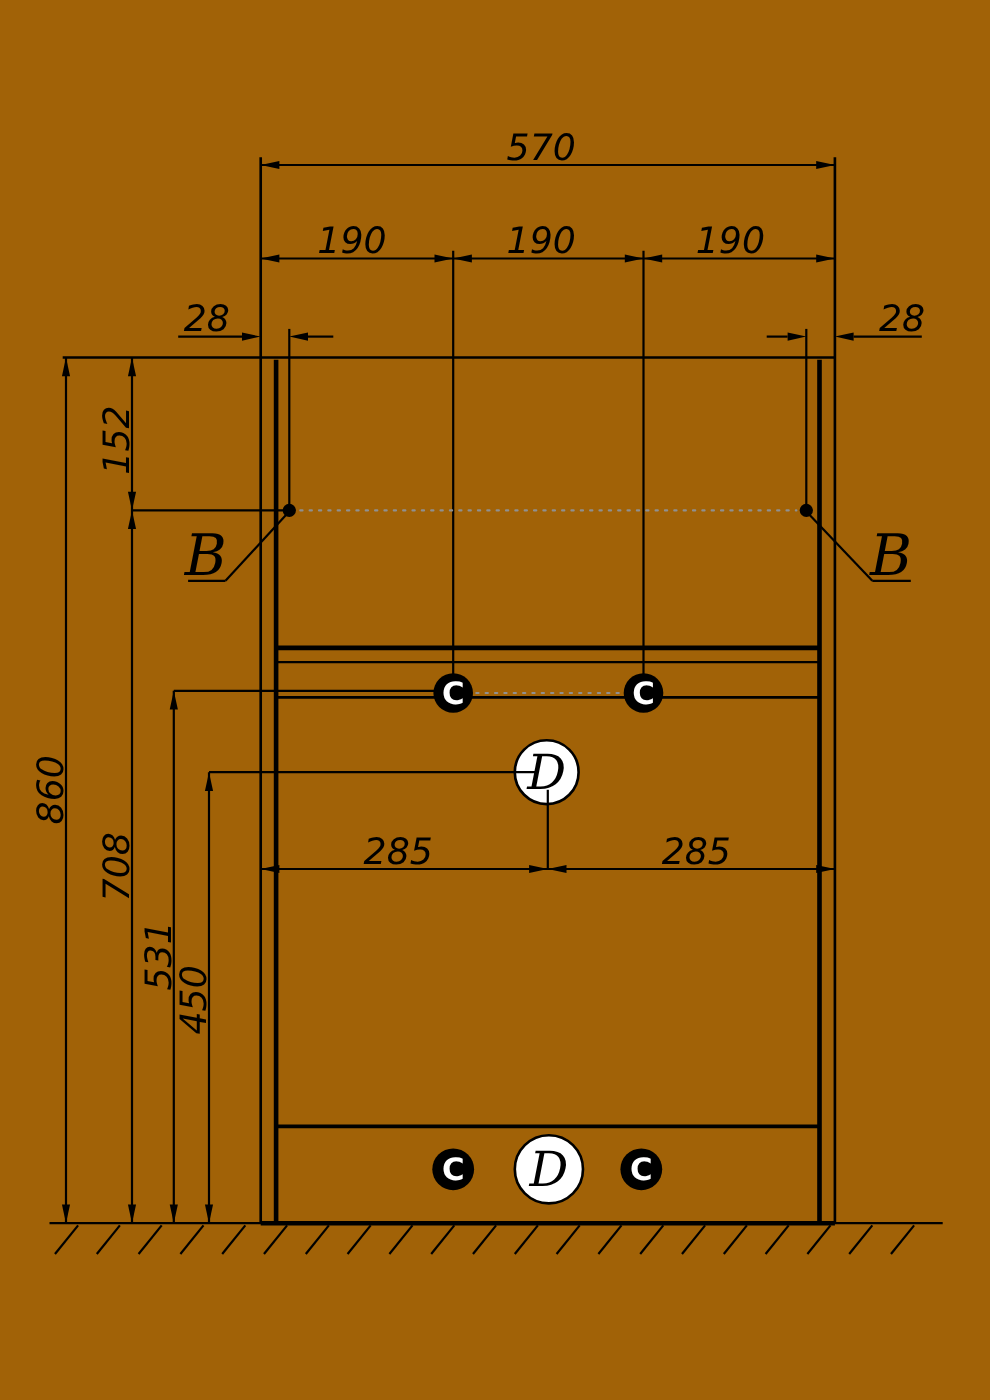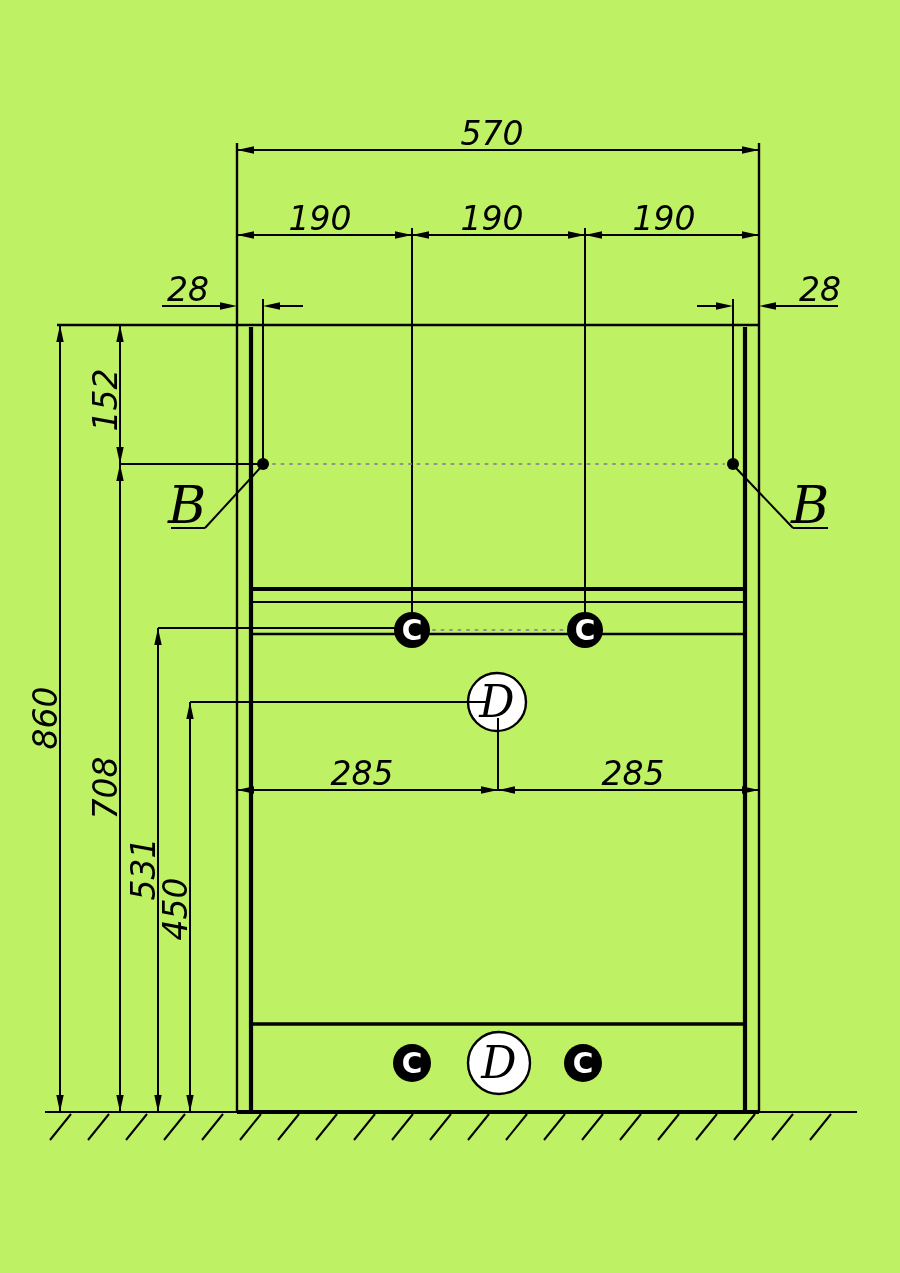--- a/index.html
+++ b/index.html
@@ -1,16 +1,16 @@
 <!DOCTYPE html>
 <html><head>
 <meta charset="utf-8">
 <style>
   html,body{margin:0;padding:0;background:#ffffff;}
-  #stage{position:relative;width:900px;height:1273px;background:#bef264;overflow:hidden;}
+  #stage{position:relative;width:900px;height:1273px;background:#a16207;overflow:hidden;}
   svg{position:absolute;left:0;top:0;}
   .s2{stroke:#000;stroke-width:2;fill:none;}
   .s25{stroke:#000;stroke-width:2.4;fill:none;}
   .s4{stroke:#000;stroke-width:4.2;fill:none;}
   .s35{stroke:#000;stroke-width:3.4;fill:none;}
   .dotted{stroke:#909090;stroke-width:2;fill:none;stroke-dasharray:2 6.5;stroke-linecap:round;}
   .arrow{fill:#000;stroke:none;}
   .num{font-family:"DejaVu Sans","Liberation Sans",sans-serif;font-style:italic;font-size:33px;fill:#000;}
   .letter{font-family:"DejaVu Serif","Liberation Serif",serif;font-style:italic;font-size:52px;fill:#000;}
   .dletter{font-family:"DejaVu Serif","Liberation Serif",serif;font-style:italic;font-size:44px;fill:#000;}

